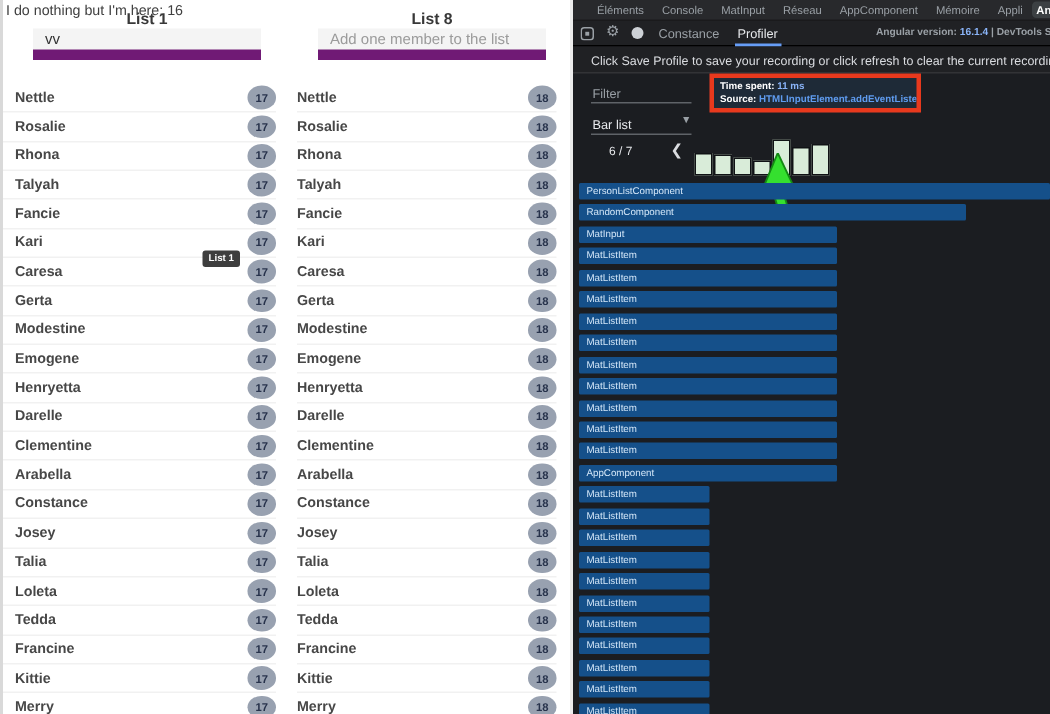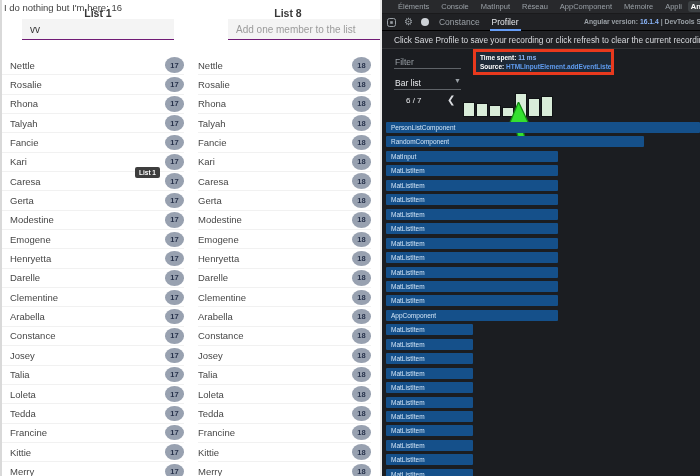--- a/index.html
+++ b/index.html
@@ -6,31 +6,31 @@
   html,body { background:#fff; }
   #stage { position:relative; width:700px; height:476px; overflow:hidden;
            font-family:"Liberation Sans", sans-serif; background:#fff; }
 
   
   #left-page { position:absolute; left:0; top:0; width:380px; height:476px; background:#fff; overflow:hidden; border-left:2px solid #d9d9d9;}
   .status-line { position:absolute; left:2px; top:2px; font-size:9.5px; color:#3f3f3f; white-space:nowrap; }
   .list-header { position:absolute; top:7px; width:152px; text-align:center; font-size:10.5px; font-weight:bold; color:#383838; }
   #list1-header { left:20px; } #list2-header { left:210px; }
   .member-input { position:absolute; top:19px; width:152px; height:21px; background:#f4f4f4;
-                  border:none; border-bottom:1px solid #701a75; font-size:10px; color:#333;
+                  border:none; border-bottom:7px solid #701a75; font-size:10px; color:#333;
                   padding:0 8px; font-family:"Liberation Sans", sans-serif; outline:none; }
   .member-input::placeholder { color:#9b9b9b; }
-  #list1-input { left:20px; } #list2-input { left:226px; }
+  #list1-input { left:20px; } #list2-input { left:210px; }
   .rows-col { position:absolute; top:56px; }
   #list1-rows { left:0; width:182px; }
   #list2-rows { left:196px; width:173px; }
   .m-row { height:19.35px; display:flex; align-items:center; justify-content:space-between;
            border-bottom:1px solid #f1f1f1; }
   #list1-rows .m-row { padding-left:8px; }
-  .m-name { font-size:9.5px; color:#474747; white-space:nowrap; }
+  .m-name { font-size:9.5px; color:#474747; white-space:nowrap;font-weight:bold; }
   .m-badge { width:19px; height:15.5px; border-radius:50%; background:#98a1b0; color:#27324b;
              font-size:7.5px; font-weight:bold; display:flex; align-items:center; justify-content:center; flex:0 0 auto; }
   .drag-tooltip { position:absolute; left:133px; top:167px; background:#3e3e3e; color:#fff;
                   font-size:6.5px; font-weight:bold; padding:2px 4px; border-radius:2px; }
 
   
   #devtools { position:absolute; left:380px; top:0; width:320px; height:476px;
               background:#1b1d21; overflow:hidden; border-left:2px solid #ececec; color:#9aa0a6; }
   #dt-tabbar { position:absolute; left:0; top:0; width:320px; height:14px; background:#28292c;
                display:flex; align-items:center; gap:6px; padding-left:4px; font-size:7.5px;

